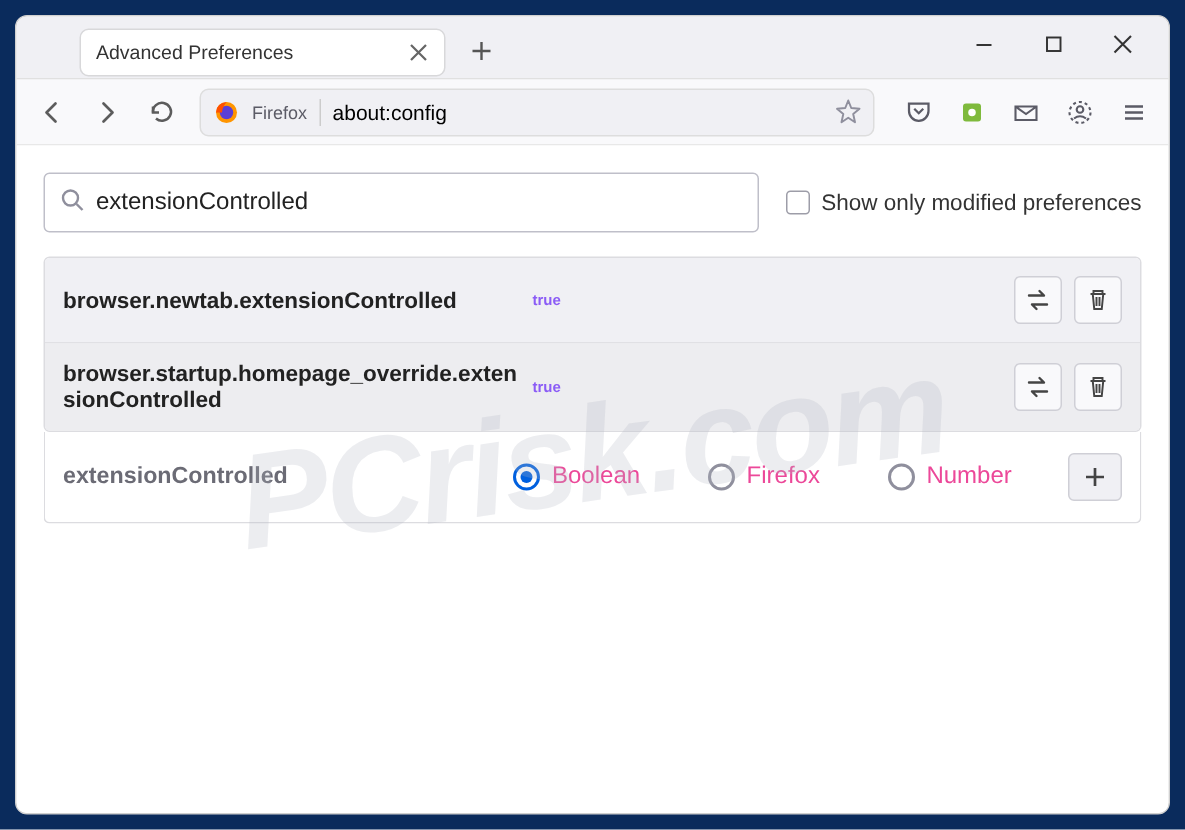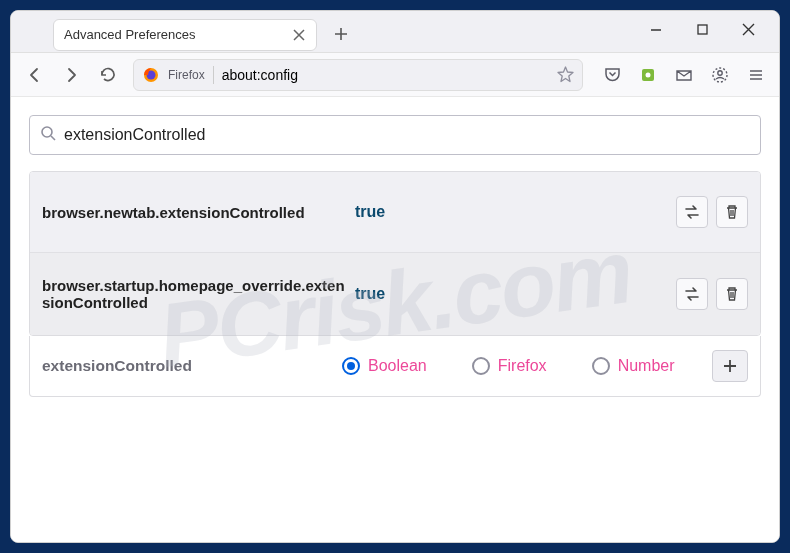--- a/index.html
+++ b/index.html
@@ -34,21 +34,21 @@
 }
 .tab {
   display: flex;
   align-items: center;
   background: #fff;
   border: 1px solid #d8d8da;
   border-radius: 6px;
   height: 32px;
   margin: 6px 0 0 42px;
   padding: 0 10px;
-  width: 264px;
+  width: 244px;
   font-size: 13px;
   color: #333;
   gap: 8px;
 }
 .tab-title { flex: 1; white-space: nowrap; overflow: hidden; }
 .tab-close { width: 14px; display:flex; justify-content:center; cursor:pointer; }
 .newtab-btn {
   width: 28px; height: 28px;
   display: flex; align-items: center; justify-content: center;
   margin-left: 10px; margin-top:5px;
@@ -115,28 +115,28 @@
 .searchbox input {
   border:none; outline:none; flex:1; font-size:16px; color:#222;
 }
 .check-row { display:flex; align-items:center; gap:8px; color:#333; font-size:15px; }
 .checkbox {
   width:16px; height:16px; border:1.5px solid #9d9da8; border-radius:3px;
 }
 .pref-table { border:1px solid #dcdce0; border-radius:4px; overflow:hidden; }
 .pref-row {
   display:flex; align-items:center;
-  padding: 24px 12px;
+  padding: 12px 12px;
   background:#f0f0f4;
   border-bottom:1px solid #e0e0e4;
   gap: 8px;
 }
 .pref-row:last-child { border-bottom:none; }
 .pref-name { width:305px; font-weight:700; font-size:15px; color:#222; word-break:break-all; }
-.pref-value { flex:1; font-weight:700; font-size:16px; color:#0c4a6e; }
+.pref-value { flex:1; font-weight:700; font-size:10px; color:#8b5cf6; }
 .pref-action-btn {
   width:32px; height:32px; border:1px solid #cfcfd6;
   border-radius:4px; display:flex; align-items:center; justify-content:center;
   background:#f9f9fb; cursor:pointer; color:#444;
 }
 .pref-row.highlight { background:#ededf0; }
 .add-row {
   display:flex; align-items:center;
   padding:14px 12px;
   border:1px solid #dcdce0; border-top:none;
@@ -280,20 +280,24 @@
     <div class="searchrow">
       <div class="searchbox">
         <span>
           <svg width="16" height="16" viewBox="0 0 16 16">
               <circle cx="7" cy="7" r="5" stroke="#8f8f9d" stroke-width="1.6" fill="none"></circle>
               <path d="M11 11 L15 15" stroke="#8f8f9d" stroke-width="1.6"></path>
             </svg>
         </span>
         <input type="text" value="extensionControlled" style="">
       </div>
+      <label class="check-row">
+        <span class="checkbox"></span>
+        <span>Show only modified preferences</span>
+      </label>
     </div>
 
     <div class="pref-table">
       <div class="pref-row">
         <div class="pref-name">browser.newtab.extensionControlled</div>
         <div class="pref-value">true</div>
         <div class="pref-action-btn">
           <svg width="18" height="18" viewBox="0 0 18 18">
               <path d="M3 6 H13 L10 3 M15 12 H5 L8 15" stroke="#444" stroke-width="1.6" fill="none" stroke-linecap="round" stroke-linejoin="round"></path>
             </svg>

